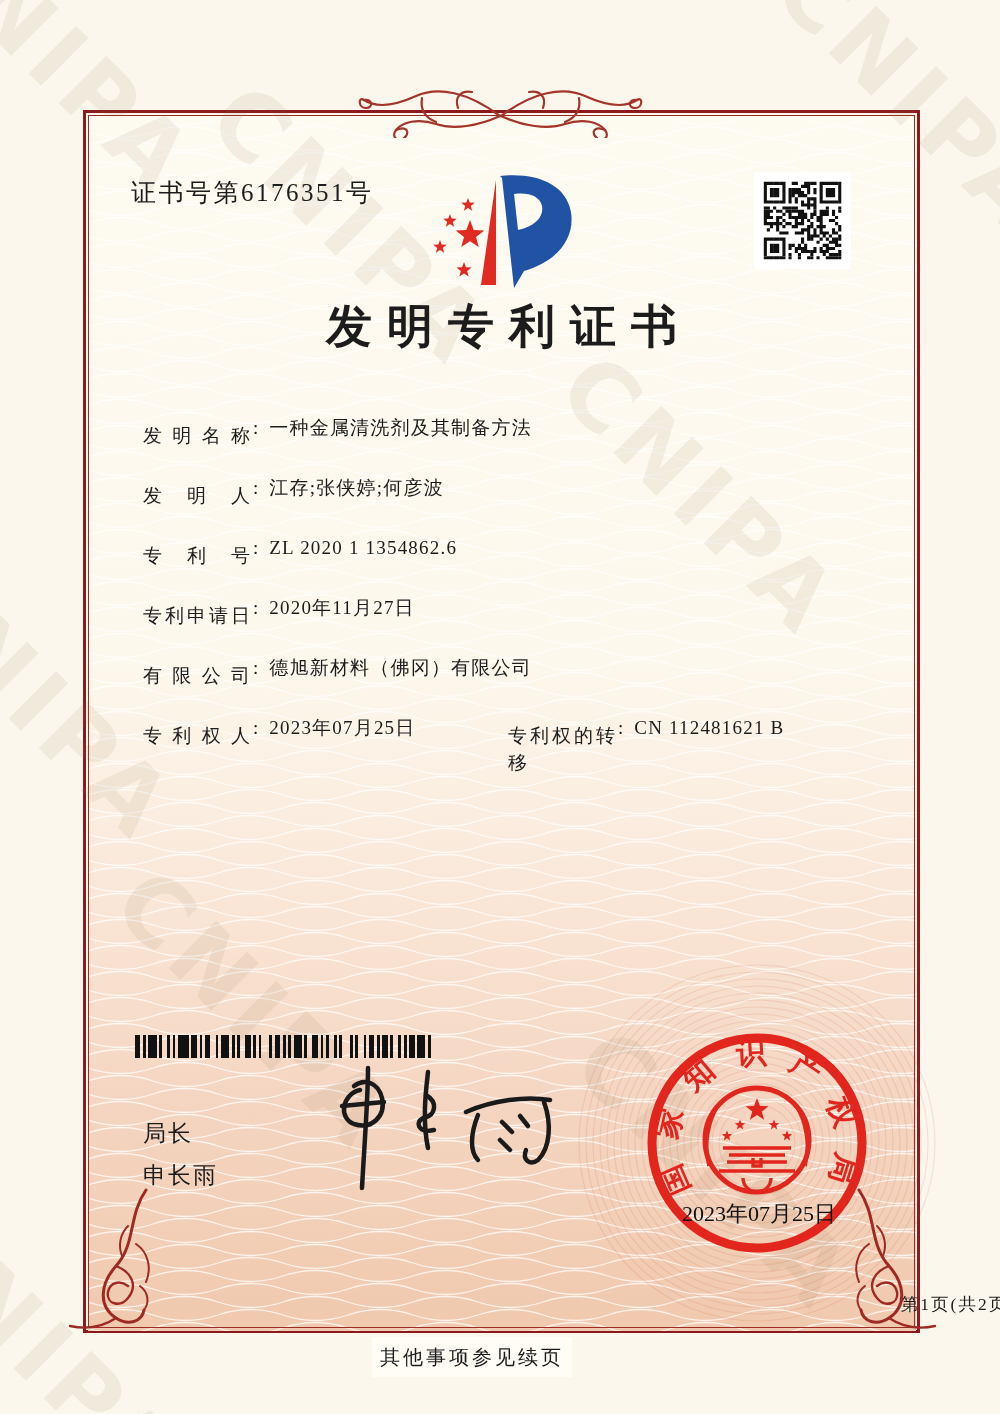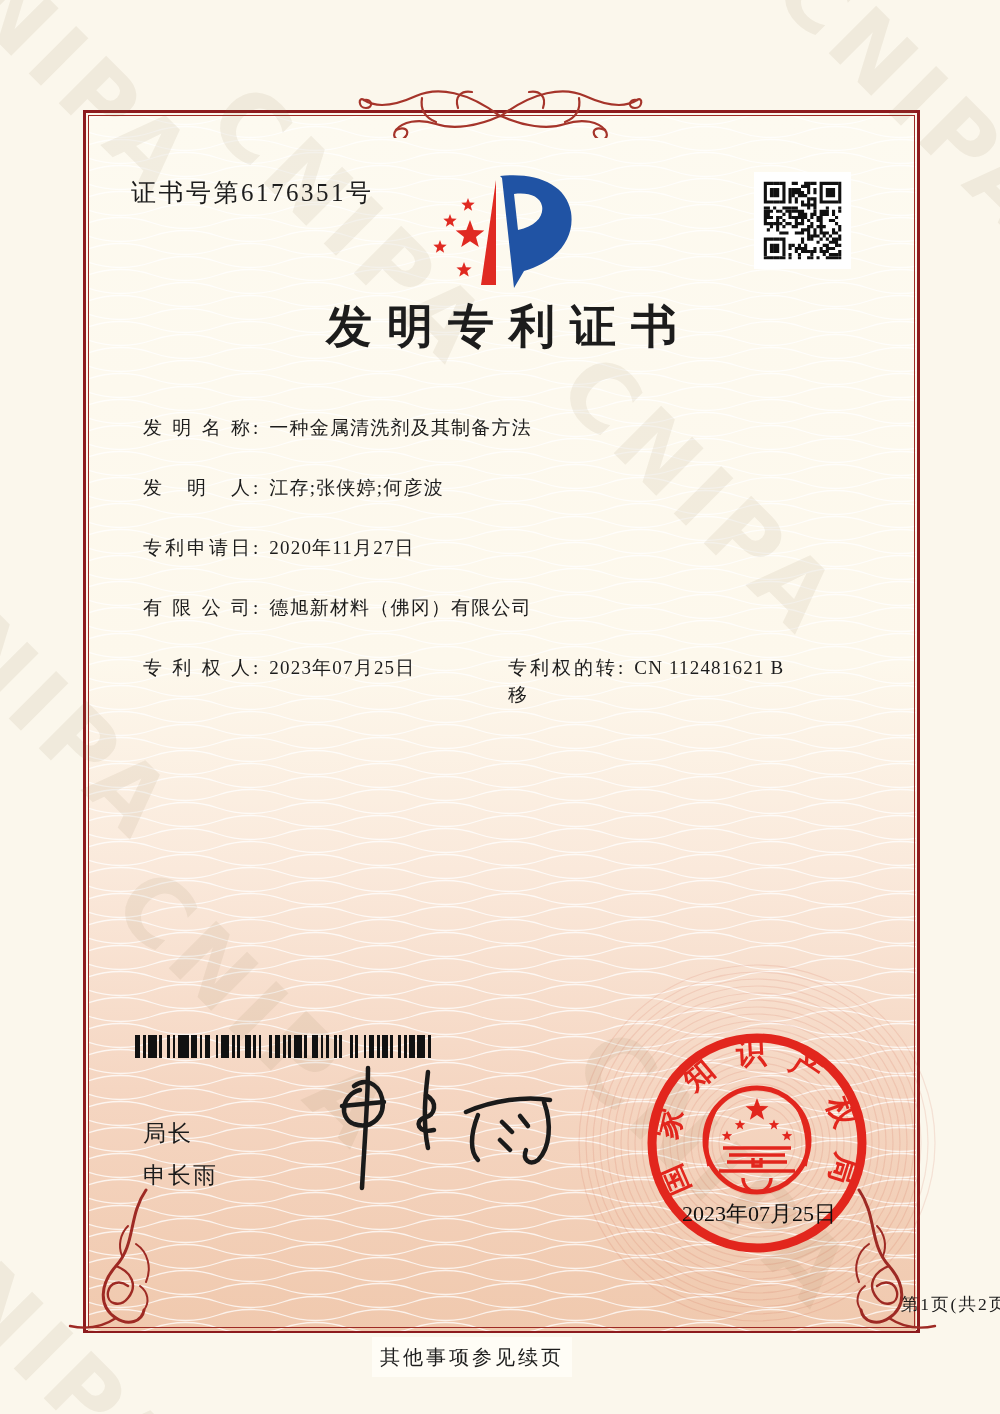--- a/index.html
+++ b/index.html
@@ -36,21 +36,21 @@
   .qr{left:754px; top:172px; background:#ffffff; width:97px; height:97px;}
   .title{
     left:83px; top:296px; width:837px; text-align:center;
     font-size:46px; font-weight:bold; letter-spacing:15px; text-indent:15px;
   }
   .fields{left:143px; top:414px; width:780px; font-size:19px;}
   .row{position:relative; height:60px; line-height:27px; letter-spacing:1px;}
   .row-addr{height:61px;}
   .flabel-t{
     display:inline-block; width:108px;
-    text-align:justify; text-align-last:justify; vertical-align:top;
+    text-align:justify; text-align-last:justify; vertical-align:top;margin-top:8px;
   }
   .colon{display:inline-block; margin:0 10px 0 2px;}
   .fvalue{display:inline-block; vertical-align:top; letter-spacing:1.2px;}
   .fvalue-pre{white-space:pre-line; width:610px;}
   .g2{position:absolute; left:365px; top:0;}
   .paras{
     left:135px; top:830px; width:757px;
     font-size:18.5px; line-height:30px; text-align:justify; letter-spacing:0.5px;
   }
   .paras p{margin:0; text-indent:2em;}
@@ -256,20 +256,23 @@
   <div class="content title" style="position:absolute;">发明专利证书</div>
 
   <div class="content fields" style="position:absolute;">
     <div class="row">
       <span class="flabel-t">发明名称</span><span class="colon">:</span><span class="fvalue">一种金属清洗剂及其制备方法</span>
     </div>
     <div class="row">
       <span class="flabel-t">发明人</span><span class="colon">:</span><span class="fvalue">江存;张侠婷;何彦波</span>
     </div>
     <div class="row">
+      <span class="flabel-t">专利号</span><span class="colon">:</span><span class="fvalue">ZL 2020 1 1354862.6</span>
+    </div>
+    <div class="row">
       <span class="flabel-t">专利申请日</span><span class="colon">:</span><span class="fvalue">2020年11月27日</span>
     </div>
     <div class="row">
       <span class="flabel-t">有限公司</span><span class="colon">:</span><span class="fvalue">德旭新材料（佛冈）有限公司</span>
     </div>
     <div class="row">
       <span class="flabel-t">专利权人</span><span class="colon">:</span><span class="fvalue">2023年07月25日</span>
       <span class="g2">
         <span class="flabel-t">专利权的转移</span><span class="colon">:</span><span class="fvalue">CN 112481621 B</span>
       </span>

